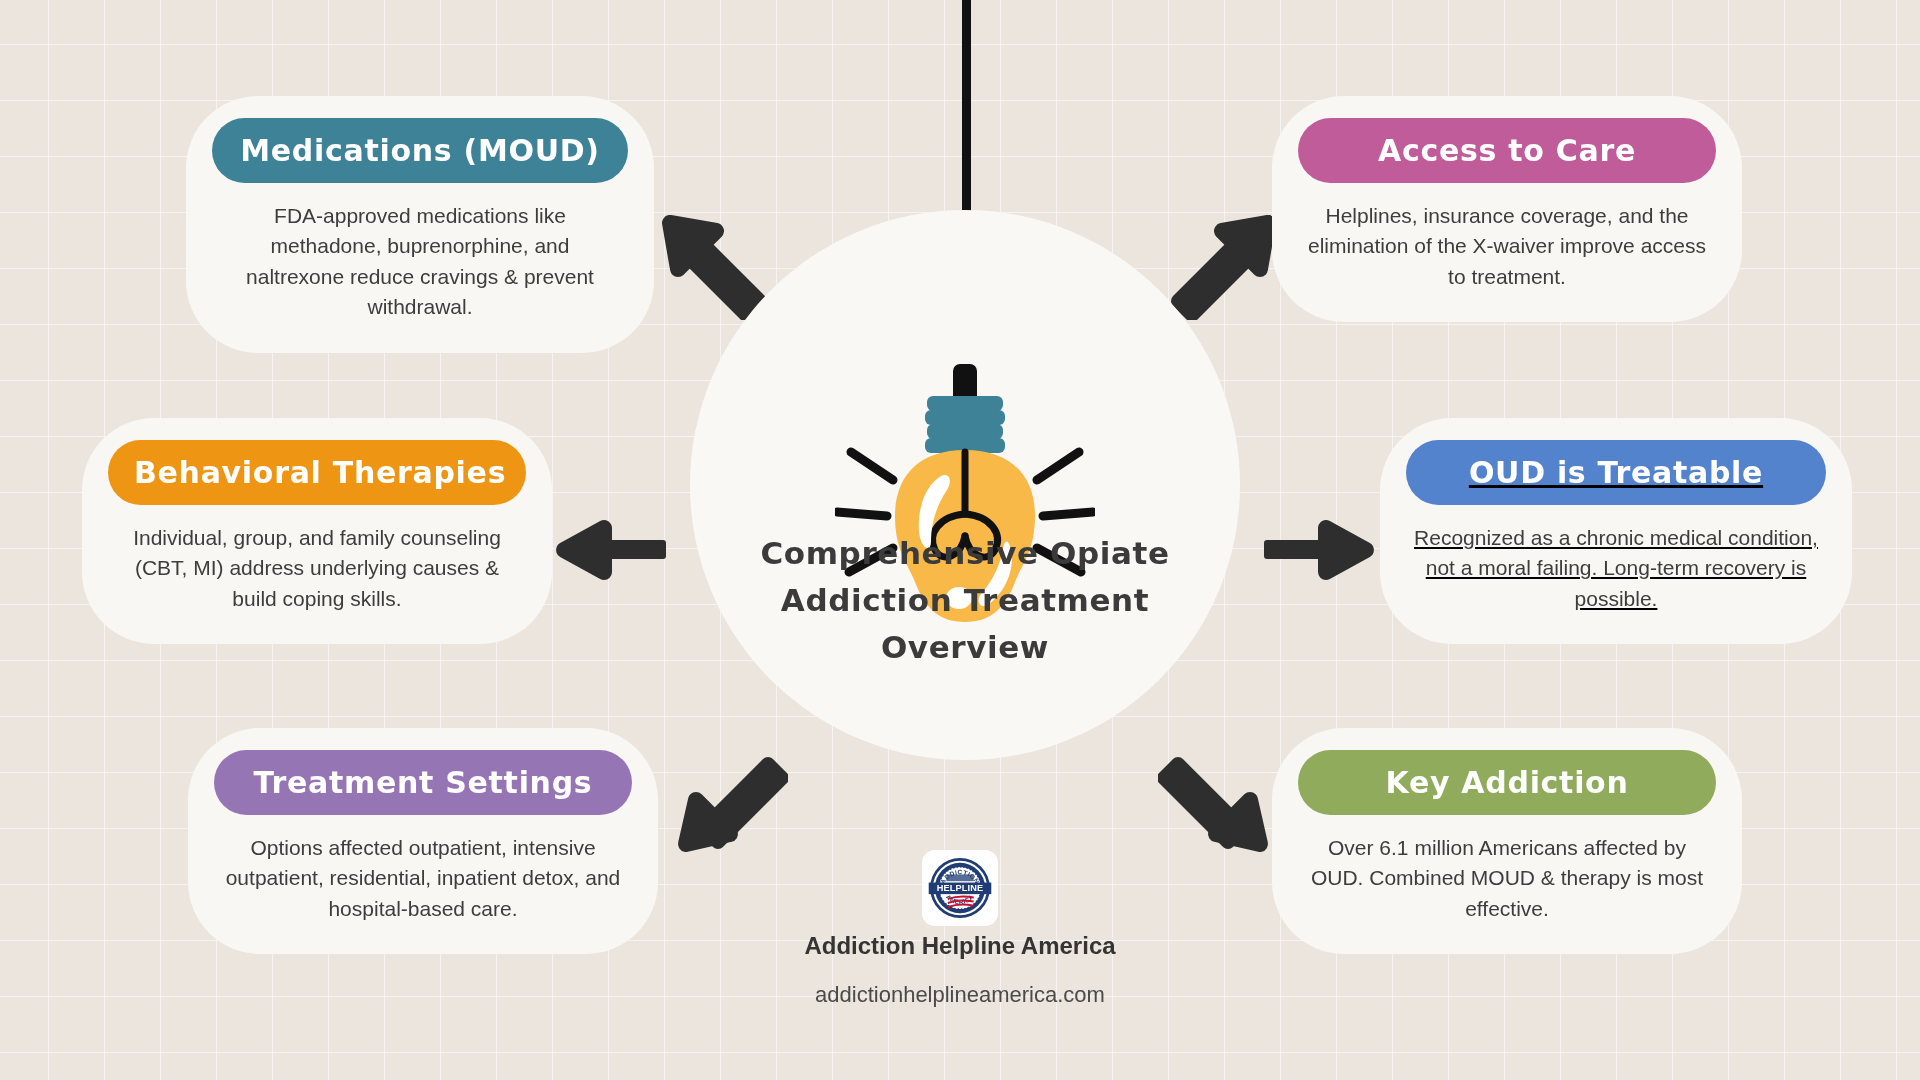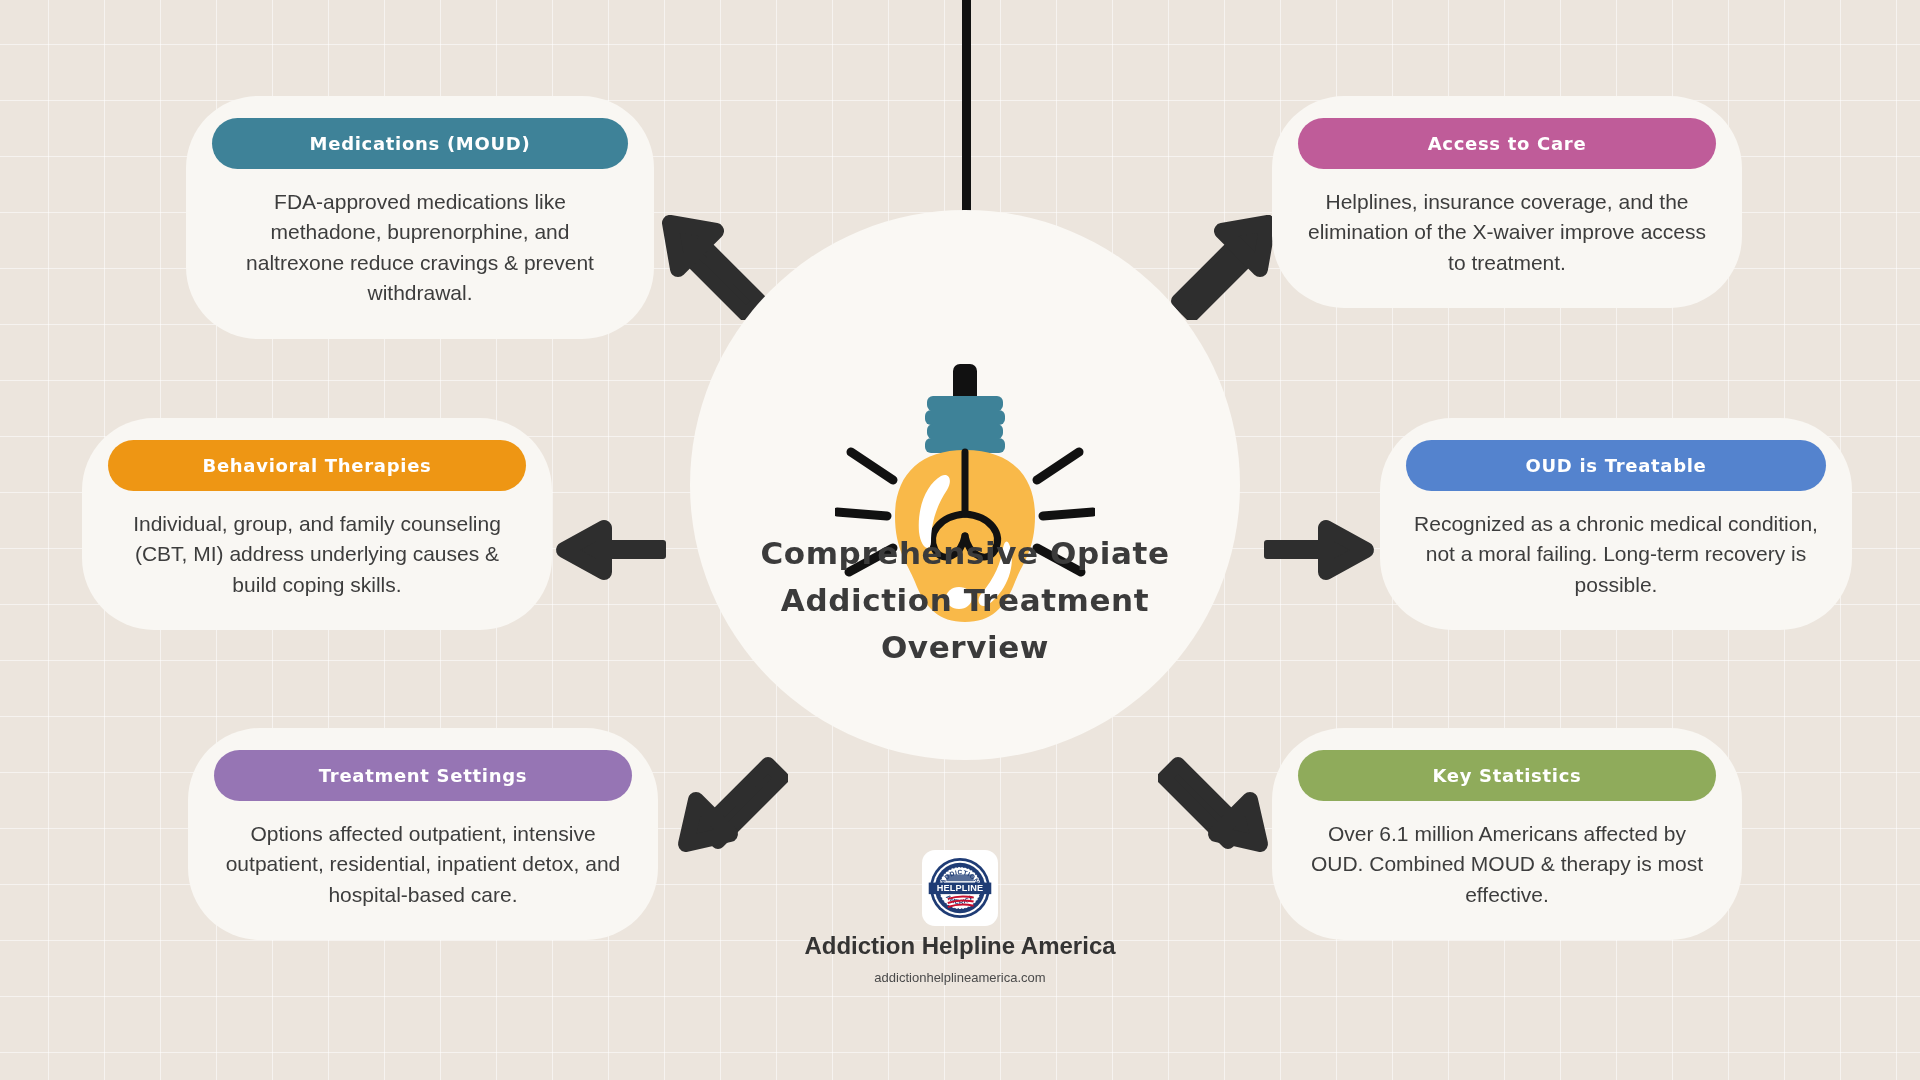--- a/index.html
+++ b/index.html
@@ -92,21 +92,21 @@
     display: flex;
     flex-direction: column;
     align-items: center;
   }
 
   .card-pill {
     border-radius: 40px;
     color: #ffffff;
     font-family: "DejaVu Sans", sans-serif;
     font-weight: 700;
-    font-size: 18px;
+    font-size: 30px;
     letter-spacing: 0.7px;
     padding: 15px 26px;
     text-align: center;
     width: 100%;
     white-space: nowrap;
   }
 
   .card-body {
     margin-top: 18px;
     font-size: 21px;
@@ -114,21 +114,21 @@
     color: #3d3d3d;
     text-align: center;
     padding: 0 8px;
   }
 
   
   #card-medications   { left: 186px;  top: 96px;  width: 468px; }
   #card-behavioral    { left: 82px;   top: 418px; width: 470px; }
   #card-settings      { left: 188px;  top: 728px; width: 470px; }
   #card-access        { left: 1272px; top: 96px;  width: 470px; }
-  #card-oud           { left: 1380px; top: 418px; width: 472px; }
+  #card-oud           { left: 1380px; top: 418px; width: 472px; text-decoration: underline; }
   #card-statistics    { left: 1272px; top: 728px; width: 470px; }
 
   
   .arrow { position: absolute; z-index: 3; }
 
   
   #footer {
     position: absolute;
     left: 0;
     top: 850px;
@@ -150,22 +150,22 @@
   }
 
   #footer-name {
     margin-top: 6px;
     font-size: 24px;
     font-weight: 700;
     color: #343434;
   }
 
   #footer-url {
-    margin-top: 10px;
-    font-size: 13px;
+    margin-top: 22px;
+    font-size: 22px;
     color: #4a4a4a;
   }
 </style>
 </head>
 <body>
 
 <div id="canvas">
 
   <div id="cord"></div>
 
@@ -283,21 +283,21 @@
     <div class="card-pill" style="background:#BF5C99;">Access to Care</div>
     <div class="card-body">Helplines, insurance coverage, and the elimination of the X-waiver improve access to treatment.</div>
   </div>
 
   <div class="card" id="card-oud">
     <div class="card-pill" style="background:#5483CE;">OUD is Treatable</div>
     <div class="card-body">Recognized as a chronic medical condition, not a moral failing. Long-term recovery is possible.</div>
   </div>
 
   <div class="card" id="card-statistics">
-    <div class="card-pill" style="background:#8FAB5B;">Key Statistics</div>
+    <div class="card-pill" style="background:#8FAB5B;">Key Addiction</div>
     <div class="card-body">Over 6.1 million Americans affected by OUD. Combined MOUD &amp; therapy is most effective.</div>
   </div>
 
   <div id="footer">
     <div id="footer-logo">
       <svg width="68" height="68" viewBox="0 0 100 100">
 
         <g fill="#1F3C75">
           <circle cx="50" cy="50" r="44"></circle>
         </g>

